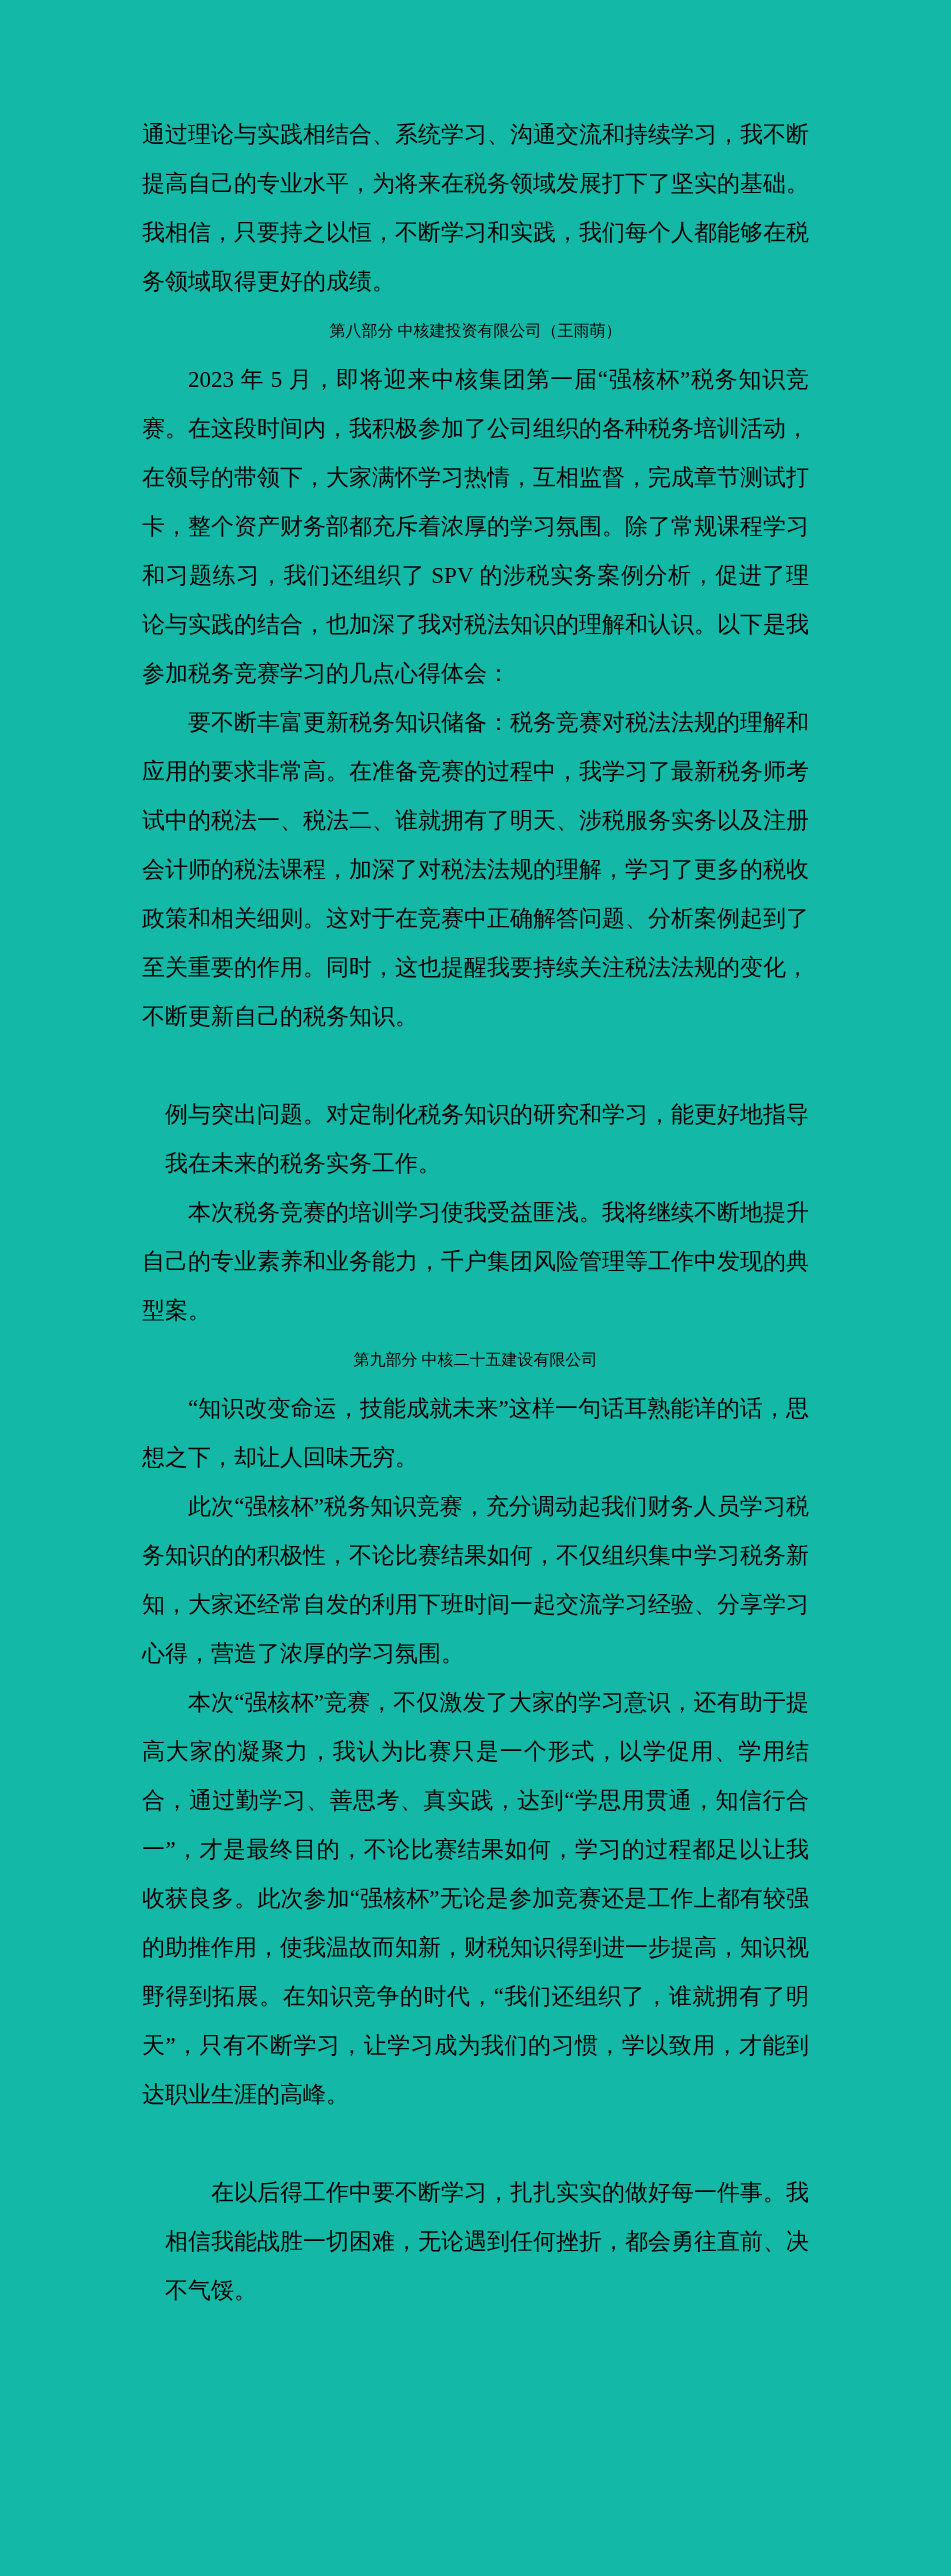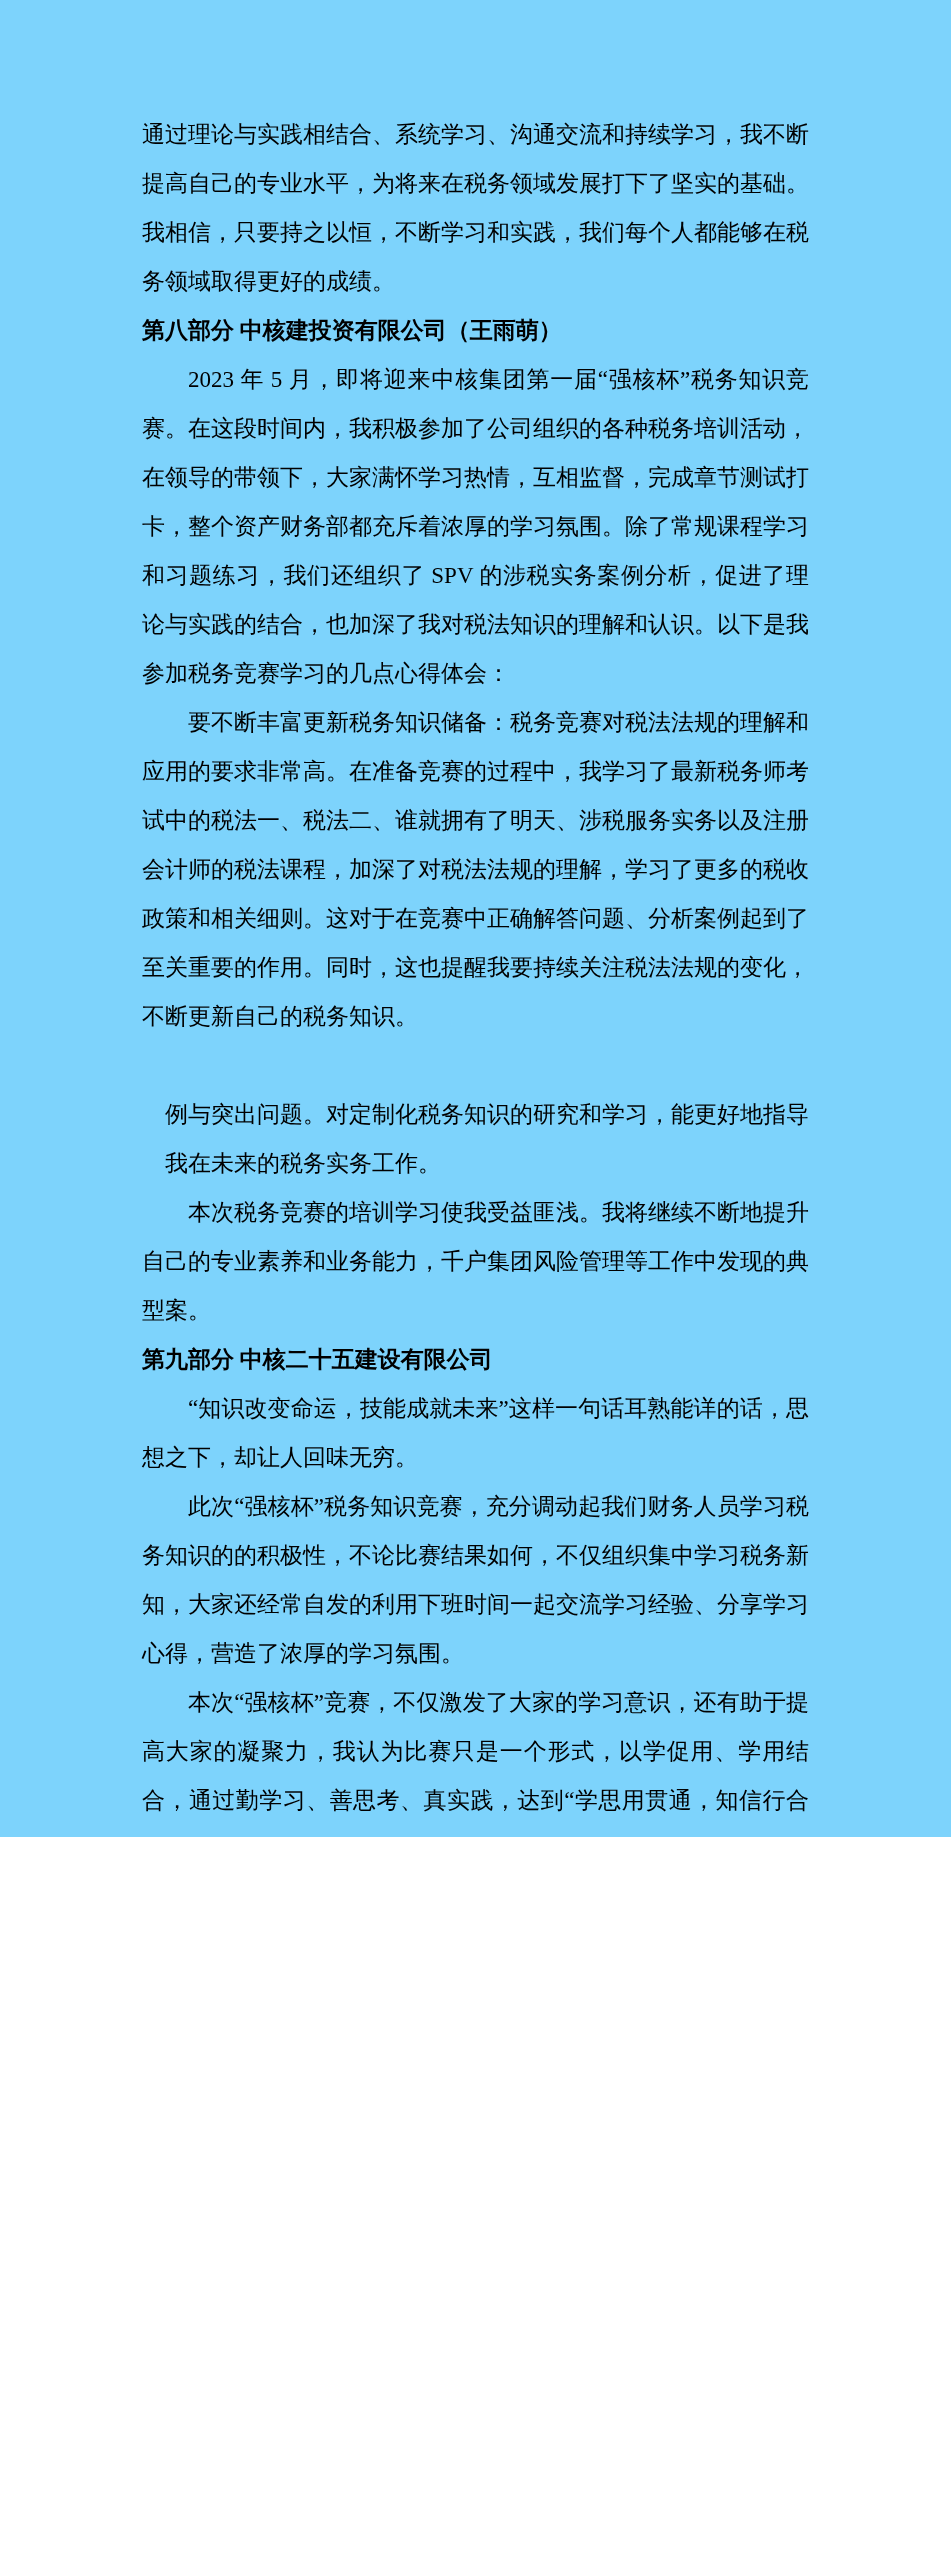--- a/index.html
+++ b/index.html
@@ -3,44 +3,44 @@
 <meta charset="utf-8">
 <style>
   html, body {
     margin: 0;
     padding: 0;
     background: #ffffff;
   }
   .page {
     position: relative;
     width: 951px;
-    height: 1837px;
+    height: 2576px;
     box-sizing: border-box;
-    background: #7dd3fc;
+    background: #14b8a6;
     padding: 110px 142px 0 142px;
     font-family: "Liberation Serif", "DejaVu Serif", serif;
     font-size: 23px;
     line-height: 49px;
     color: #000000;
     overflow: hidden;
   }
   .para {
     margin: 0;
     text-align: justify;
     text-justify: inter-ideograph;
     word-break: break-all;
   }
   .para.indent {
     text-indent: 2em;
   }
   .heading {
     margin: 0;
-    text-align: left;
-    font-weight: bold;
-    font-size: 23px;
+    text-align: center;
+    font-weight: normal;
+    font-size: 16px;
     line-height: 49px;
   }
   .gap-before {
     margin-top: 49px;
     margin-left: 23px;
   }
 </style>
 </head>
 <body>
 

